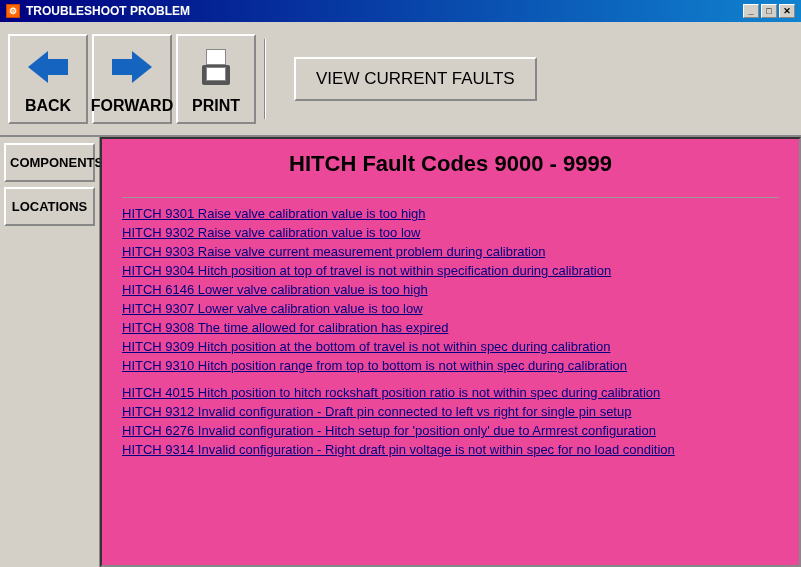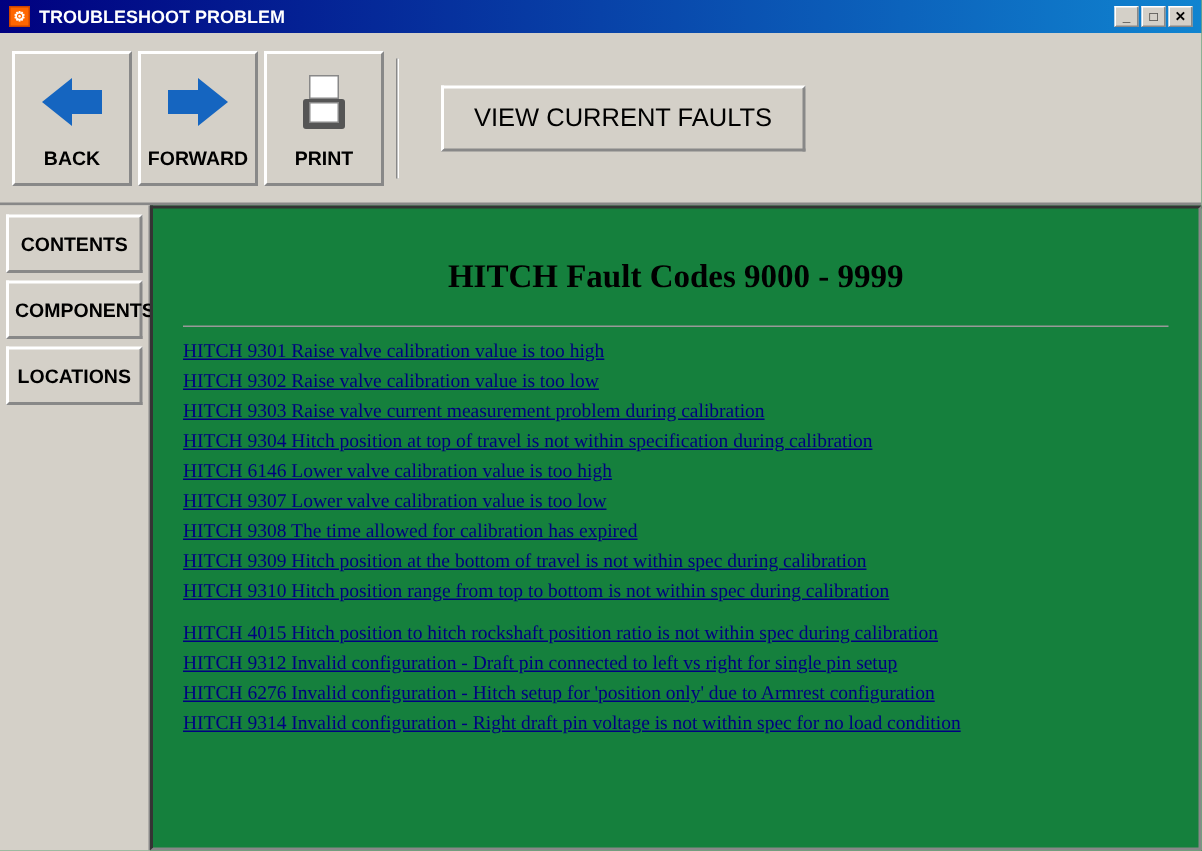--- a/index.html
+++ b/index.html
@@ -85,21 +85,21 @@
       gap: 6px;
     }
     .btn-icon {
       width: 48px;
       height: 48px;
       display: flex;
       align-items: center;
       justify-content: center;
     }
     .btn-label {
-      font-size: 13px;
+      font-size: 16px;
       font-weight: bold;
       color: #000;
     }
     .view-faults-btn {
       margin-left: 20px;
       padding: 8px 20px;
       background: #d4d0c8;
       border: 2px solid #888;
       border-top-color: #fff;
       border-left-color: #fff;
@@ -221,26 +221,25 @@
       cursor: pointer;
       font-size: 13px;
       font-weight: bold;
       color: #000;
       margin: 2px 4px;
     }
 
     
     .content-panel {
       flex: 1;
-      background: #15803d;
+      background: #ec4899;
       border: 2px inset #888;
       overflow-y: scroll;
-      padding: 32px 20px;
+      padding: 12px 20px;
       position: relative;
-      font-family: Liberation Serif, serif;
     }
 
     .content-title {
       font-size: 22px;
       font-weight: bold;
       text-align: center;
       margin-bottom: 20px;
       color: #000;
     }
 
@@ -307,21 +306,20 @@
     </div>
     <span class="btn-label">PRINT</span>
   </button>
   <div class="toolbar-sep"></div>
   <button class="view-faults-btn">VIEW CURRENT FAULTS</button>
 </div>
 
 <div class="main">
 
   <div class="sidebar">
-    <div class="sidebar-item">CONTENTS</div>
     <div class="sidebar-item">COMPONENTS</div>
     <div class="sidebar-item">LOCATIONS</div>
   </div>
 
   <div class="content-panel">
     <div class="content-title">HITCH Fault Codes 9000 - 9999</div>
 
     <hr class="separator">
 
     <div id="fault-list">

